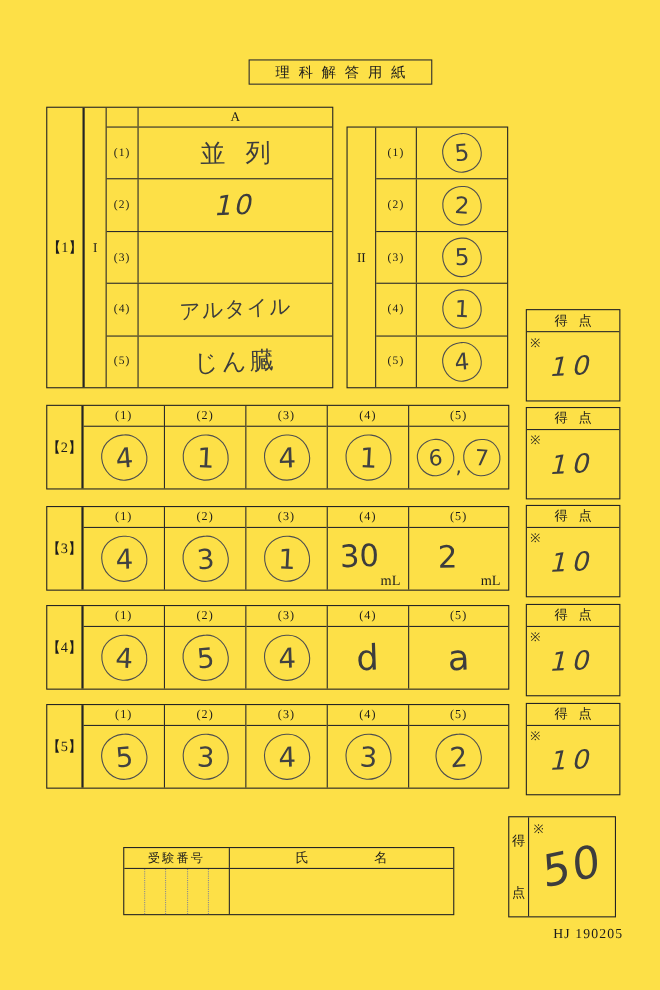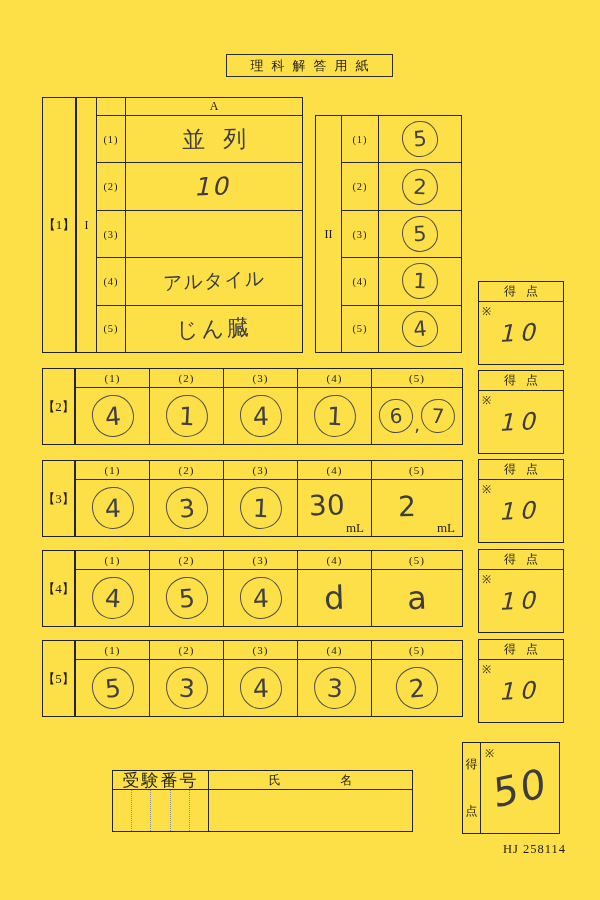--- a/index.html
+++ b/index.html
@@ -78,21 +78,21 @@
   .pair { display:flex; align-items:center; gap:1px; }
   .pair-comma { font-size:18px; margin-top:16px; font-family:"DejaVu Sans",sans-serif; color:#414141; }
   .unit { position:absolute; right:7px; bottom:0; font-size:13px; }
   .hw-30 { font-size:28px; transform:rotate(-2deg); margin:-6px 16px 0 0; }
   .hw-12 { font-size:28px; transform:rotate(-1deg); margin:-4px 20px 0 0; }
 
   
   .id-table { left:112px; top:770px; width:301px; height:62px; border:1.5px solid #242424;
     display:flex; flex-direction:column; }
   .id-hdr { height:19px; border-bottom:1px solid #2a2a2a; display:flex; }
-  .id-hdr-no { width:96px; border-right:1px solid #2a2a2a; font-size:17px; letter-spacing:2px; }
+  .id-hdr-no { width:96px; border-right:1px solid #2a2a2a; font-size:11px; letter-spacing:2px; }
   .id-hdr-name { flex:1; display:flex; justify-content:space-evenly; align-items:center; font-size:12px; }
   .id-body { flex:1; display:flex; }
   .id-body-no { width:96px; border-right:1px solid #2a2a2a; display:flex; }
   .id-digit { flex:1; border-right:1px dotted #8c8c8c; }
   .id-digit:last-child { border-right:none; }
   .id-body-name { flex:1; }
 
   
   .total-box { left:462px; top:742px; width:98px; height:92px; border:1.5px solid #242424; display:flex; }
   .total-label-col { width:18px; border-right:1px solid #2a2a2a; display:flex; flex-direction:column;
@@ -391,15 +391,15 @@
     <div class="total-label-col">
       <span>得</span>
       <span>点</span>
     </div>
     <div class="total-body">
       <span class="ast" style="top:2px;left:4px">※</span>
       <span class="hand total-val">50</span>
     </div>
   </div>
 
-  <div class="abs footer-code">HJ 258114</div>
+  <div class="abs footer-code">HJ 190205</div>
 
 </div>
 
 </body></html>

